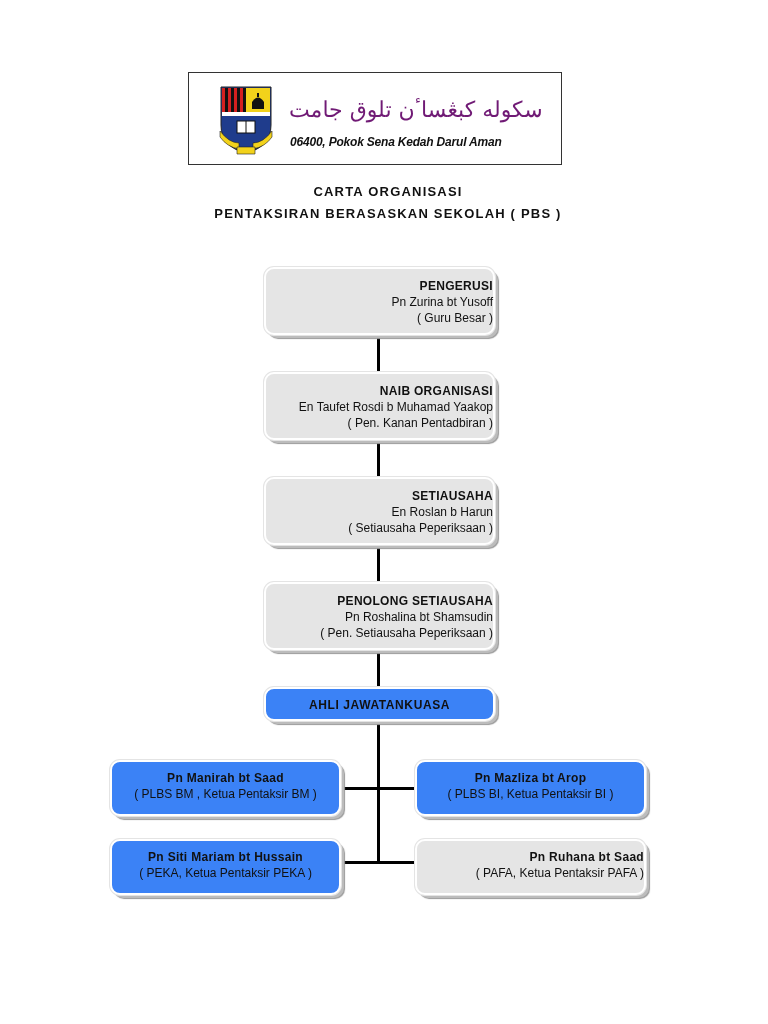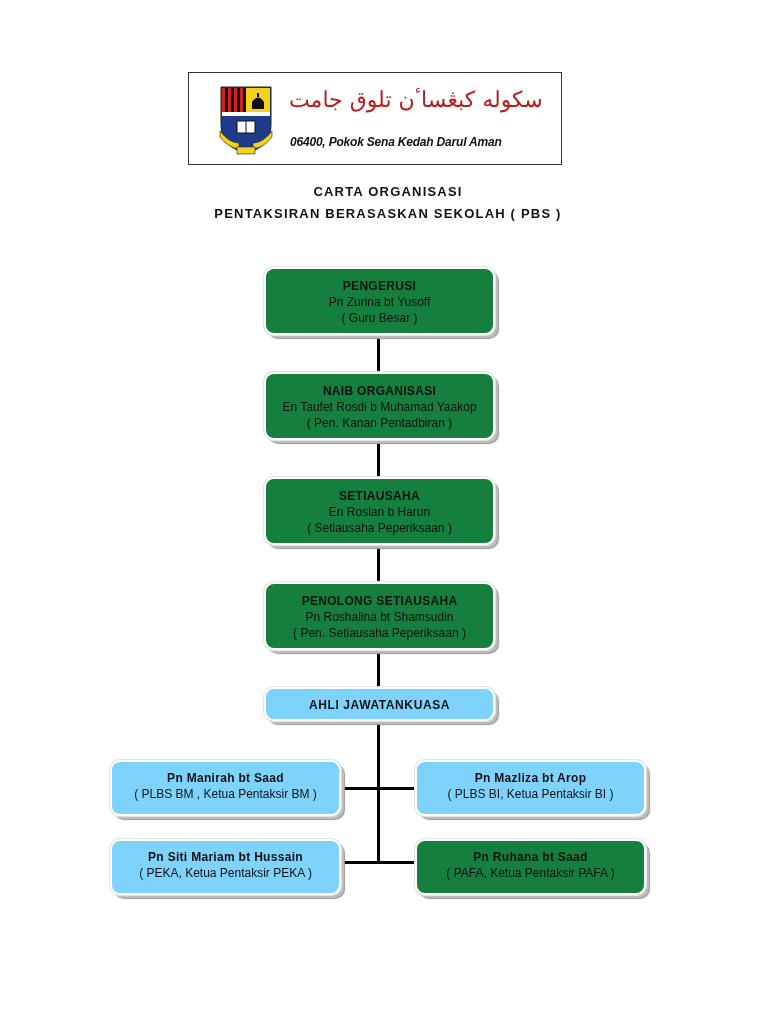--- a/index.html
+++ b/index.html
@@ -2,34 +2,34 @@
 <html><head>
 <meta charset="utf-8">
 <style>
   html, body { margin: 0; padding: 0; background: #ffffff; }
   body { width: 768px; height: 1024px; position: relative; overflow: hidden;
          font-family: "Liberation Sans", sans-serif; color: #111; }
 
   .header-box { position: absolute; left: 188px; top: 72px; width: 374px; height: 93px;
                 border: 1px solid #333; background: #fff; box-sizing: border-box; }
   .crest { position: absolute; left: 30px; top: 12px; width: 54px; height: 70px; }
-  .jawi { position: absolute; left: 100px; top: 14px; font-family: "DejaVu Serif", serif;
-          font-size: 22px; line-height: 26px; color: #b91c1c; direction: rtl; unicode-bidi: bidi-override; }
+  .jawi { position: absolute; left: 100px; top: 24px; font-family: "DejaVu Serif", serif;
+          font-size: 22px; line-height: 26px; color: #701a75; direction: rtl; unicode-bidi: bidi-override; }
   .school-name { position: absolute; left: 101px; top: 43px; font-size: 15px; font-weight: bold; letter-spacing: 0.2px; }
   .school-addr { position: absolute; left: 101px; top: 62px; font-size: 12px; font-weight: bold; letter-spacing: -0.2px; font-style: italic; }
 
   .title-block { position: absolute; left: 0; top: 181px; width: 768px; text-align: center;
                  font-size: 13px; font-weight: bold; line-height: 22px; letter-spacing: 1.2px; }
   .title-block div { margin-left: 8px; }
 
   .node { position: absolute; border-radius: 10px; text-align: center; box-sizing: border-box;
           border: 2px solid #ffffff;
           box-shadow: 0 0 0 1px #e4e4e4, 3px 3px 0 0 #bcbcbc, 4px 4px 1px 0 #9a9a9a; }
-  .node.blue { background: #15803d; }
-  .node.purple { background: #7dd3fc; }
+  .node.blue { background: #e5e5e5; text-align: right; }
+  .node.purple { background: #3b82f6; }
   .node .role { font-weight: bold; font-size: 12px; line-height: 16px; letter-spacing: 0.3px; }
   .node .name { font-size: 12px; line-height: 16px; }
   .node .desc { font-size: 12px; line-height: 16px; }
 
   .main-node { left: 264px; width: 231px; height: 68px; padding-top: 9px; }
   #n-pengerusi { top: 267px; }
   #n-naib { top: 372px; }
   #n-setiausaha { top: 477px; }
   #n-penolong { top: 582px; }
   #n-ahli { left: 264px; top: 687px; width: 231px; height: 34px; padding-top: 8px; }

